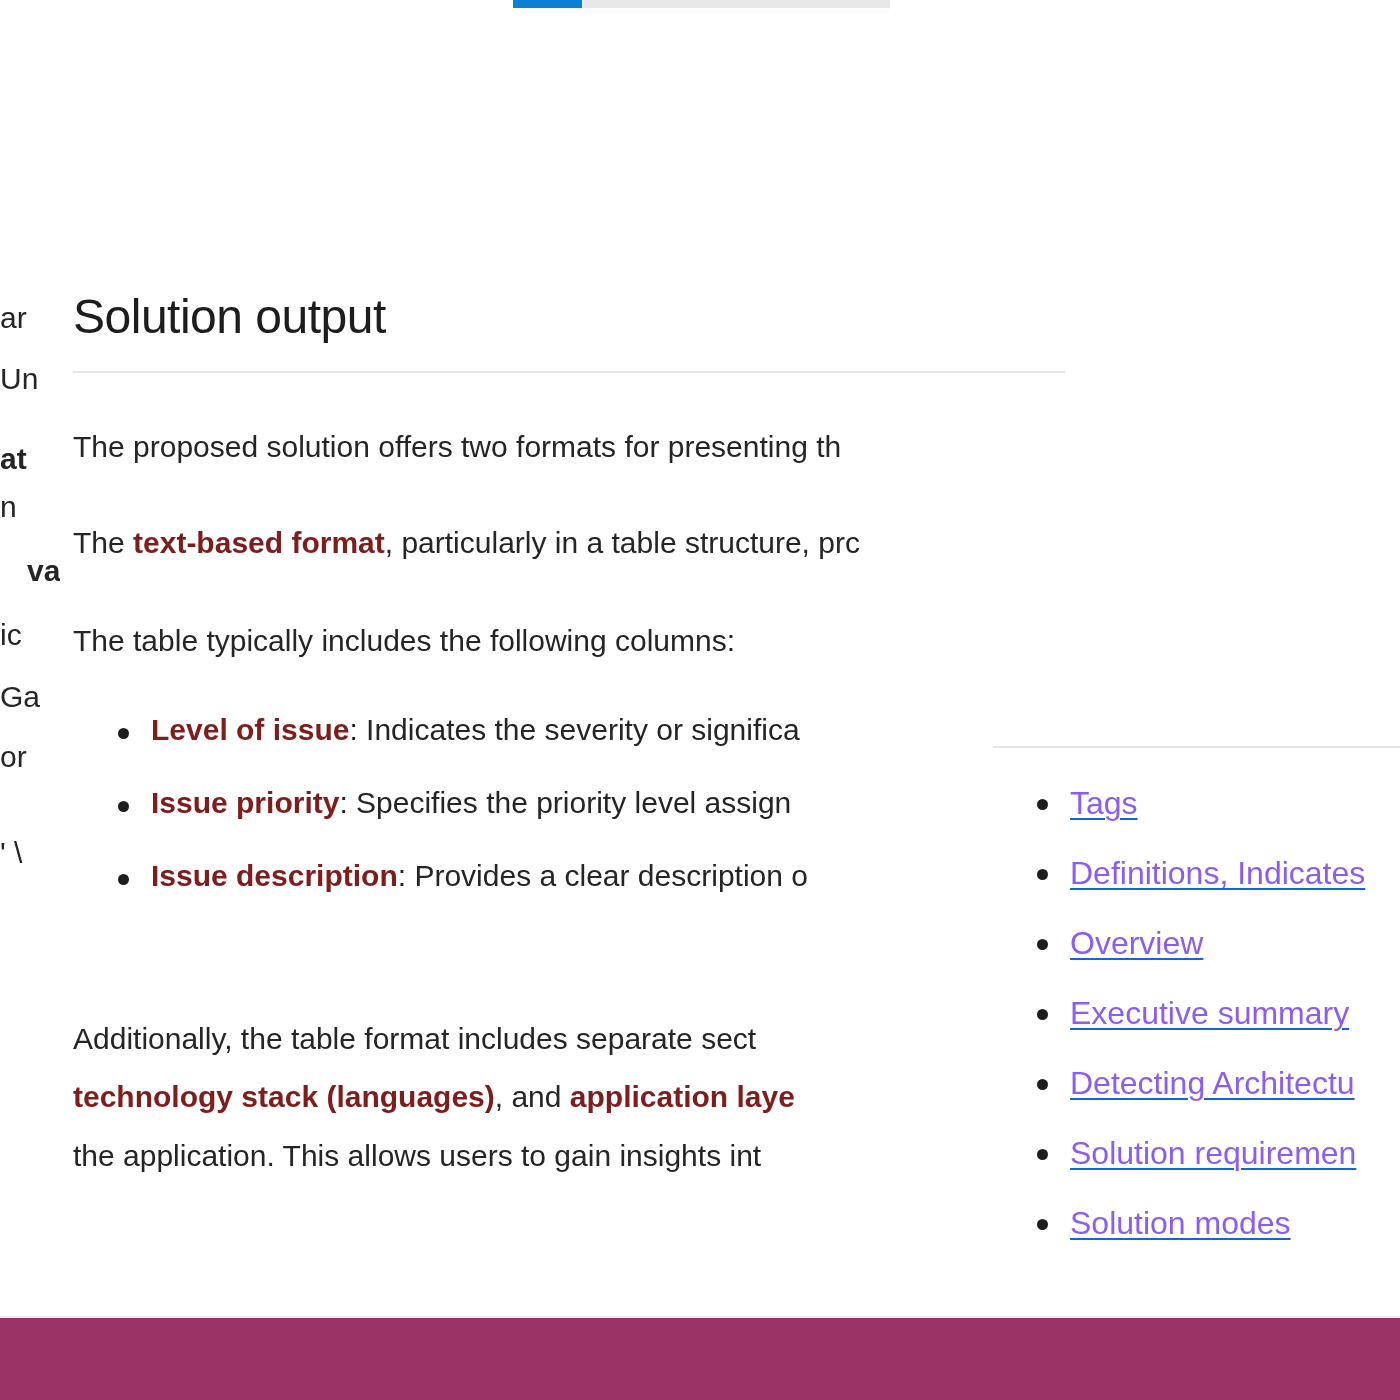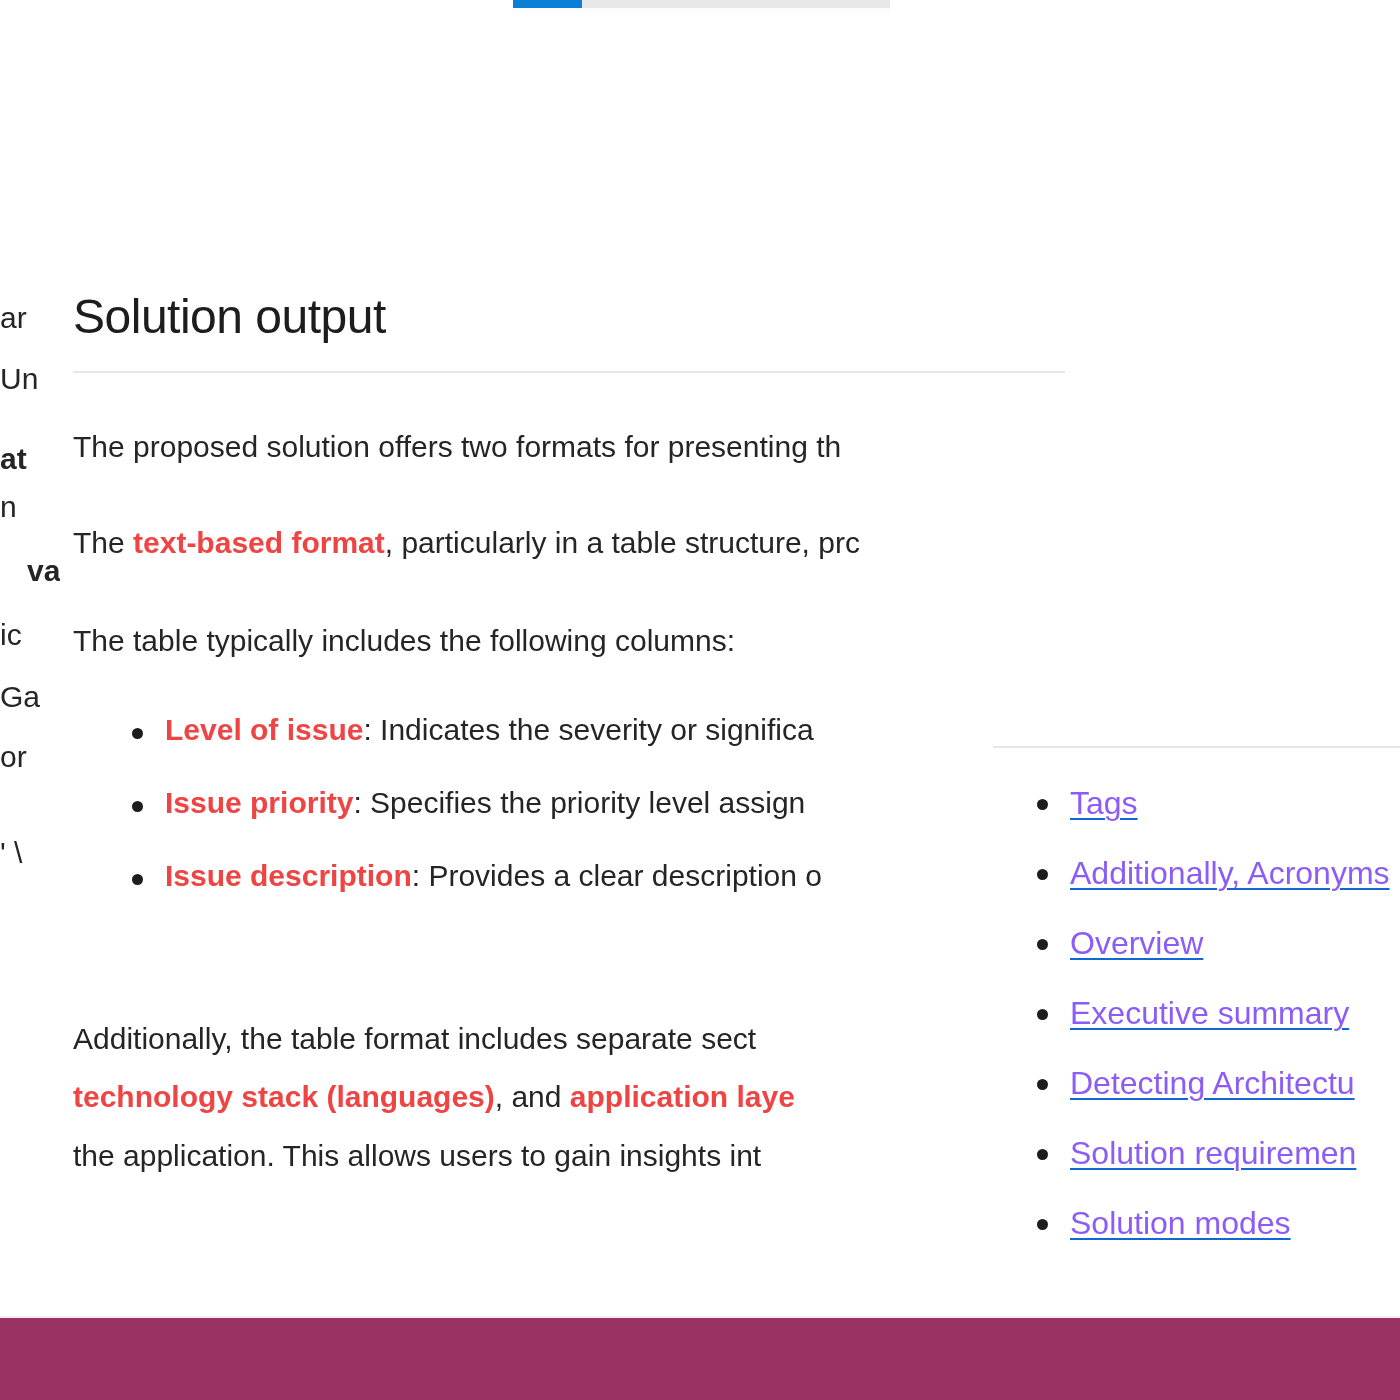--- a/index.html
+++ b/index.html
@@ -104,25 +104,25 @@
 
   p.body-para {
     position: absolute;
     left: 0px;
     margin: 0;
     font-size: 30px;
     line-height: 1.25;
     color: #252525;
     white-space: nowrap;
   }
-  b, strong { font-weight: bold; color: #ef4444; }
+  b, strong { font-weight: bold; color: #7f1d1d; }
 
   ul.col-list {
     position: absolute;
-    left: 14px;
+    left: 0px;
     top: 712px;
     margin: 0;
     padding: 0 0 0 78px;
     list-style: none;
   }
   ul.col-list li {
     position: relative;
     font-size: 30px;
     line-height: 1.2;
     margin-bottom: 37px;
@@ -288,21 +288,21 @@
   </div>
 </div>
 
 <div id="toc">
   <div class="toc-rule"></div>
   <ul>
     <li>
       <a href="#">Tags</a>
     </li>
     <li>
-      <a href="#">Additionally, Acronyms</a>
+      <a href="#">Definitions, Indicates</a>
     </li>
     <li>
       <a href="#">Overview</a>
     </li>
     <li>
       <a href="#">Executive summary</a>
     </li>
     <li>
       <a href="#">Detecting Architectu</a>
     </li>

